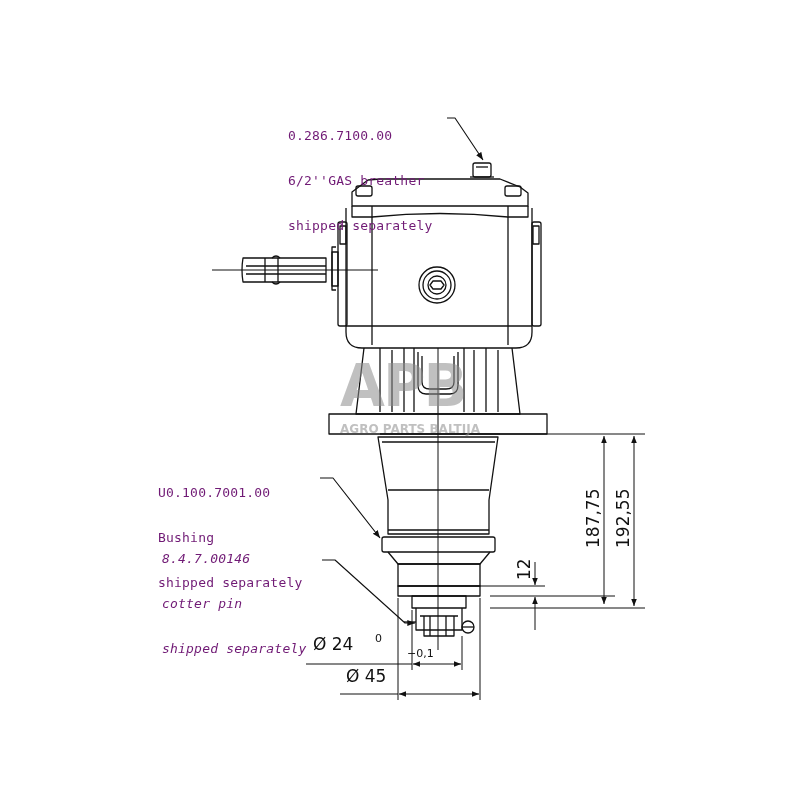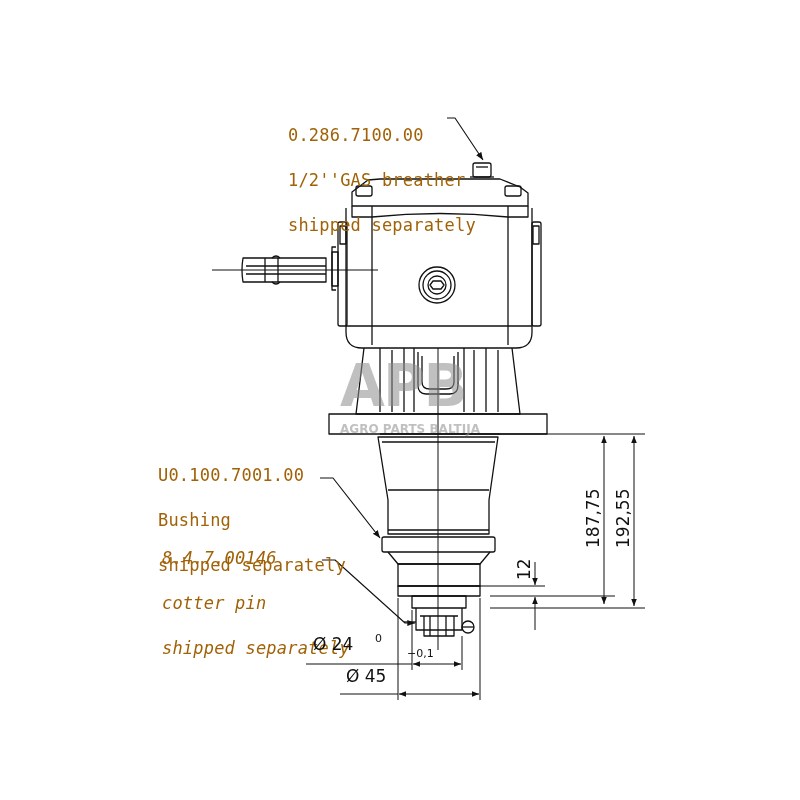--- a/index.html
+++ b/index.html
@@ -1,19 +1,19 @@
 <!DOCTYPE html>
 <html><head>
 <meta charset="utf-8">
 <style>
   html, body { margin:0; padding:0; background:#ffffff; }
   body { width:800px; height:800px; position:relative; overflow:hidden;
          font-family: "DejaVu Sans Mono", "Liberation Mono", monospace; color:#111; }
   svg { position:absolute; left:0; top:0; }
-  .lbl { position:absolute; font-size:17px; line-height:15px; white-space:pre; letter-spacing:0.2px; color:#a16207; }
+  .lbl { position:absolute; font-size:13px; line-height:15px; white-space:pre; letter-spacing:0.2px; color:#701a75; }
   .dim { position:absolute; font-family:"DejaVu Sans","Liberation Sans",sans-serif; font-size:17px; color:#111; }
   .dim.small { font-size:11px; }
   .vert { transform: rotate(-90deg); transform-origin: left top; }
   .wm { position:absolute; font-family:"DejaVu Sans","Liberation Sans",sans-serif; font-weight:bold; color:rgba(140,140,140,0.55); }
 </style>
 </head>
 <body>
 
 <svg width="800" height="800" viewBox="0 0 800 800">
   <defs>
@@ -136,25 +136,25 @@
     <line x1="340" y1="694" x2="398" y2="694" stroke-width="1"></line>
     <line x1="399" y1="694" x2="479" y2="694" stroke-width="1" marker-start="url(#arr)" marker-end="url(#arr)"></line>
   </g>
 </svg>
 
 <div class="wm" style="left:340px; top:352px; font-size:58px; letter-spacing:-2px;">APB</div>
 <div class="wm" style="left:340px; top:414px; font-size:12px;margin-top:8px;">AGRO PARTS BALTIJA</div>
 
 <div class="lbl" style="left:288px; top:98px;">
   <div>0.286.7100.00</div>
-  <div>1/2''GAS breather</div>
+  <div>6/2''GAS breather</div>
   <div>shipped separately</div>
 </div>
 
-<div class="lbl" style="left:158px; top:438px;">
+<div class="lbl" style="left:158px; top:455px;">
   <div>U0.100.7001.00</div>
   <div>Bushing</div>
   <div>shipped separately</div>
 </div>
 
 <div class="lbl" style="left:162px; top:521px;font-style:italic;">
   <div>8.4.7.00146</div>
   <div>cotter pin</div>
   <div>shipped separately</div>
 </div>

